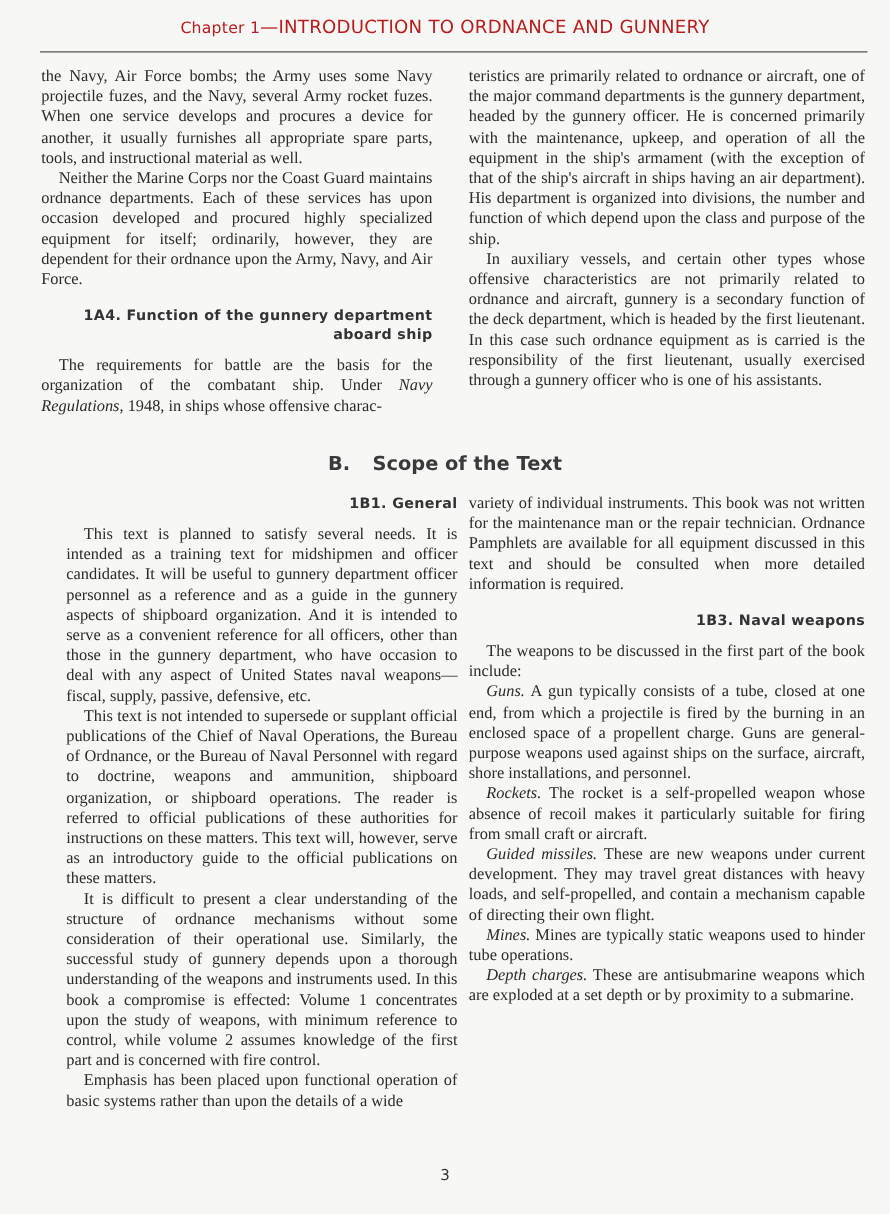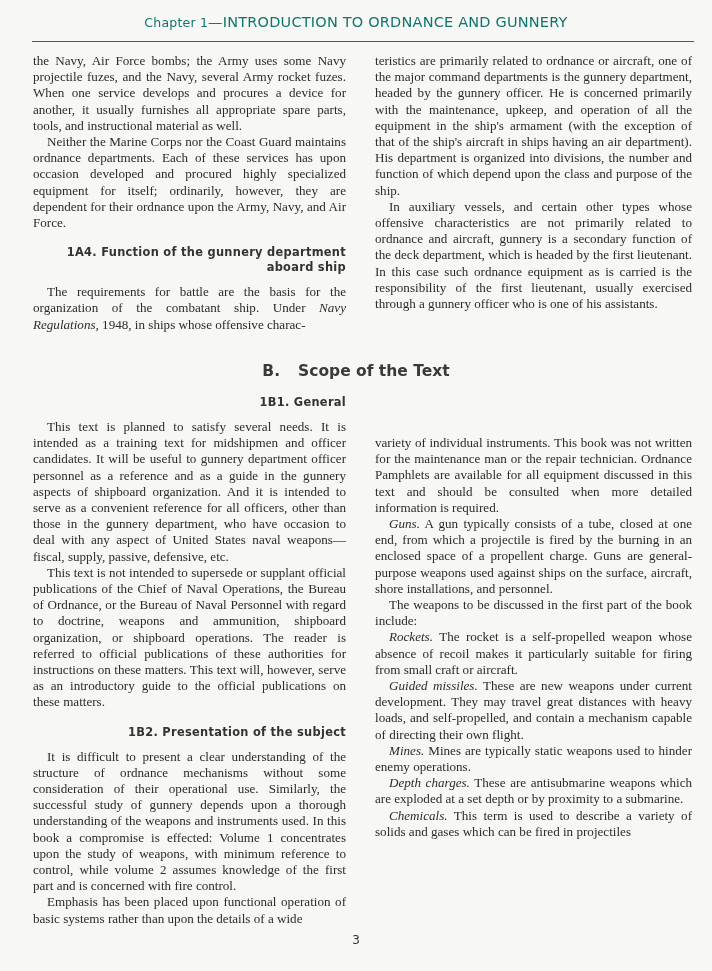--- a/index.html
+++ b/index.html
@@ -8,21 +8,21 @@
     background: #f7f7f5;
     color: #2b2b2b;
     font-family: "Liberation Serif", "DejaVu Serif", serif;
     position: relative;
   }
   .running-head {
     position: absolute; left: 0; right: 0; top: 14px;
     text-align: center;
     font-family: "DejaVu Sans", sans-serif;
     font-size: 14.5px; letter-spacing: 0.2px;
-    color: #0f766e;
+    color: #b91c1c;
   }
   .running-head .small { font-size: 12.5px; }
   .rule {
     position: absolute; left: 32px; right: 18px; top: 41px;
     height: 1px; background: #555;
   }
   .col {
     position: absolute;
     font-size: 13.1px; line-height: 16.2px;
     text-align: justify;
@@ -39,22 +39,22 @@
     margin: 14px 0 9px 0;
     line-height: 15px;
   }
   .col .head.hang { padding-left: 58px; text-indent: -58px; }
   .col .head.first { margin-top: 0; }
   em { font-style: italic; }
   .c1 { left: 33px; width: 313px; }
   .c2 { left: 375px; width: 317px; }
   .top1 { top: 53px; }
   .top2 { top: 53px; }
-  .bot1 { top: 395px; }
-  .bot2 { top: 394px; margin-top: 41px; }
+  .bot1 { top: 395px; margin-left: 20px; }
+  .bot2 { top: 394px; }
   .section-title {
     position: absolute; left: 0; right: 0; top: 362px;
     text-align: center;
     font-family: "DejaVu Sans", sans-serif;
     font-weight: bold; font-size: 15.5px; color: #3a3a3a;
   }
   .section-title .letter { margin-right: 18px; }
   .page-num {
     position: absolute; left: 0; right: 0; top: 933px;
     text-align: center;
@@ -83,29 +83,28 @@
 </div>
 
 <div class="section-title">
   <span class="letter">B.</span><span>Scope of the Text</span>
 </div>
 
 <div class="col c1 bot1">
   <div class="head first">1B1. General</div>
   <p>This text is planned to satisfy several needs. It is intended as a training text for midshipmen and officer candidates. It will be useful to gunnery department officer personnel as a reference and as a guide in the gunnery aspects of shipboard organization. And it is intended to serve as a convenient reference for all officers, other than those in the gunnery department, who have occasion to deal with any aspect of United States naval weapons—fiscal, supply, passive, defensive, etc.</p>
   <p>This text is not intended to supersede or supplant official publications of the Chief of Naval Operations, the Bureau of Ordnance, or the Bureau of Naval Personnel with regard to doctrine, weapons and ammunition, shipboard organization, or shipboard operations. The reader is referred to official publications of these authorities for instructions on these matters. This text will, however, serve as an introductory guide to the official publications on these matters.</p>
-  <div class="head">1B2. Presentation of the subject</div>
   <p>It is difficult to present a clear understanding of the structure of ordnance mechanisms without some consideration of their operational use. Similarly, the successful study of gunnery depends upon a thorough understanding of the weapons and instruments used. In this book a compromise is effected: Volume 1 concentrates upon the study of weapons, with minimum reference to control, while volume 2 assumes knowledge of the first part and is concerned with fire control.</p>
   <p>Emphasis has been placed upon functional operation of basic systems rather than upon the details of a wide</p>
 </div>
 
 <div class="col c2 bot2">
   <p class="noindent">variety of individual instruments. This book was not written for the maintenance man or the repair technician. Ordnance Pamphlets are available for all equipment discussed in this text and should be consulted when more detailed information is required.</p>
+  <div class="head">1B3. Naval weapons</div>
+  <p>The weapons to be discussed in the first part of the book include:</p>
   <p><em>Guns.</em><span> A gun typically consists of a tube, closed at one end, from which a projectile is fired by the burning in an enclosed space of a propellent charge. Guns are general-purpose weapons used against ships on the surface, aircraft, shore installations, and personnel.</span></p>
-  <p>The weapons to be discussed in the first part of the book include:</p>
   <p><em>Rockets.</em><span> The rocket is a self-propelled weapon whose absence of recoil makes it particularly suitable for firing from small craft or aircraft.</span></p>
   <p><em>Guided missiles.</em><span> These are new weapons under current development. They may travel great distances with heavy loads, and self-propelled, and contain a mechanism capable of directing their own flight.</span></p>
-  <p><em>Mines.</em><span> Mines are typically static weapons used to hinder enemy operations.</span></p>
+  <p><em>Mines.</em><span> Mines are typically static weapons used to hinder tube operations.</span></p>
   <p><em>Depth charges.</em><span> These are antisubmarine weapons which are exploded at a set depth or by proximity to a submarine.</span></p>
-  <p><em>Chemicals.</em><span> This term is used to describe a variety of solids and gases which can be fired in projectiles</span></p>
 </div>
 
 <div class="page-num">3</div>
 
 </body></html>

